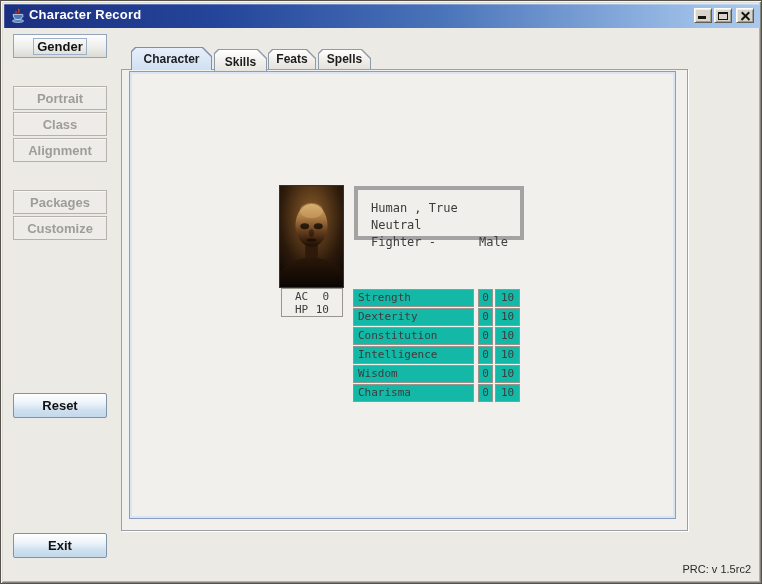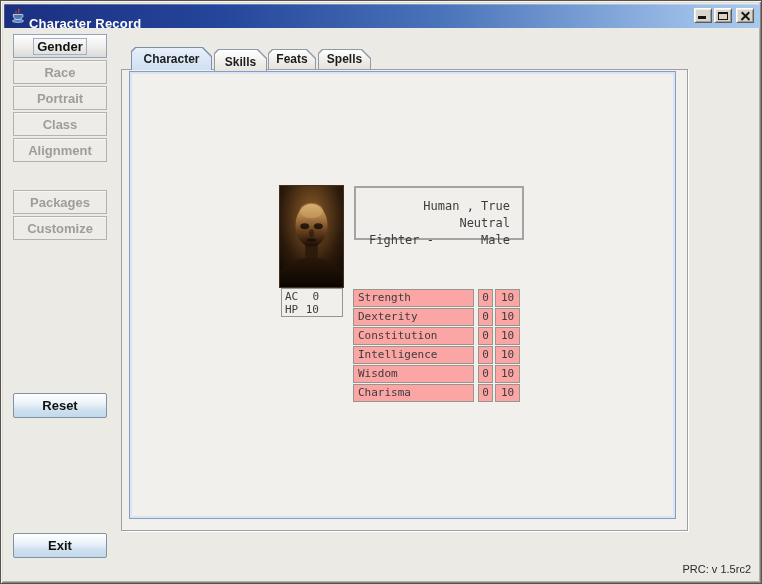--- a/index.html
+++ b/index.html
@@ -17,21 +17,21 @@
 
   
   .titlebar {
     position:absolute; left:3px; top:3px; width:756px; height:24px;
     background:linear-gradient(90deg,#1b2f80 0%,#24459a 28%,#4a74ba 58%,#9dbfe8 92%,#a9c8ec 100%);
     box-shadow: inset 0 1px 0 rgba(255,255,255,.28), inset 1px 0 0 rgba(255,255,255,.18);
     display:flex; align-items:center;
   }
   .app-icon { position:absolute; left:6px; top:4px; width:16px; height:16px; }
   .window-title {
-    position:absolute; left:25px; top:12px;
+    position:absolute; left:25px; top:3px;
     color:#ffffff; font-size:13px; font-weight:bold; letter-spacing:.2px;
     white-space:nowrap;
   }
   .win-controls { position:absolute; right:6px; top:4px; display:flex; }
   .win-btn {
     width:18px; height:15px; margin-left:2px;
     background:#d9d5cc;
     border:1px solid; border-color:#fffef9 #5f5d56 #5f5d56 #fffef9;
     box-shadow: inset 1px 1px 0 #efede6, inset -1px -1px 0 #a09d94;
     position:relative; cursor:default;
@@ -109,35 +109,35 @@
     z-index:3; border:1px solid #43301a; background:#120a05;
   }
   .portrait svg { display:block; width:100%; height:100%; }
 
   .mono { font-family:"DejaVu Sans Mono", monospace; color:#3c3c3c; }
 
   .vitals-box {
     position:absolute; left:280px; top:287px; width:62px; height:29px;
     border:1px solid #98958e; background:#f0efec; z-index:3;
     display:flex; flex-direction:column; justify-content:center;
-    font-size:11px; line-height:13px; padding-left:3px;
+    font-size:11px; line-height:13px; padding-left:13px;
   }
   .vitals-box .vrow { display:flex; }
   .vitals-box .vlabel { width:19px; }
   .vitals-box .vvalue { width:15px; text-align:right; }
 
   .summary-box {
     position:absolute; left:353px; top:185px; width:170px; height:54px;
-    border:2px solid #a3a3a3; background:#f0efec; z-index:3;
-    font-size:12px; line-height:17px; padding:10px 12px 0 13px;text-align:right;
+    border:4px solid #a3a3a3; background:#f0efec; z-index:3;
+    font-size:12px; line-height:17px; padding:10px 12px 0 13px;
   }
   .summary-line2 { display:flex; justify-content:space-between; }
 
   .abox {
-    position:absolute; border:1px solid #98958e; background:#fca5a5;
+    position:absolute; border:1px solid #98958e; background:#14b8a6;
     height:18px; z-index:3; font-size:11px; line-height:16px;
   }
   .abox.name  { left:352px; width:121px; padding-left:4px; }
   .abox.mod   { left:477px; width:15px; text-align:center; }
   .abox.score { left:494px; width:25px; text-align:center; }
 
   .version-label {
     position:absolute; right:10px; top:562px;
     font-size:11px; color:#2a2a2a; z-index:2;
   }
@@ -169,23 +169,20 @@
           <span class="glyph-close">
             <i></i>
             <i></i>
           </span>
         </span>
     </span>
   </div>
 
   <button class="btn focused" style="top:33px">
       <span class="focus-rect">Gender</span>
-    </button>
-  <button class="btn disabled" style="top:59px">
-      <span>Race</span>
     </button>
   <button class="btn disabled" style="top:85px">
       <span>Portrait</span>
     </button>
   <button class="btn disabled" style="top:111px">
       <span>Class</span>
     </button>
   <button class="btn disabled" style="top:137px">
       <span>Alignment</span>
     </button>

